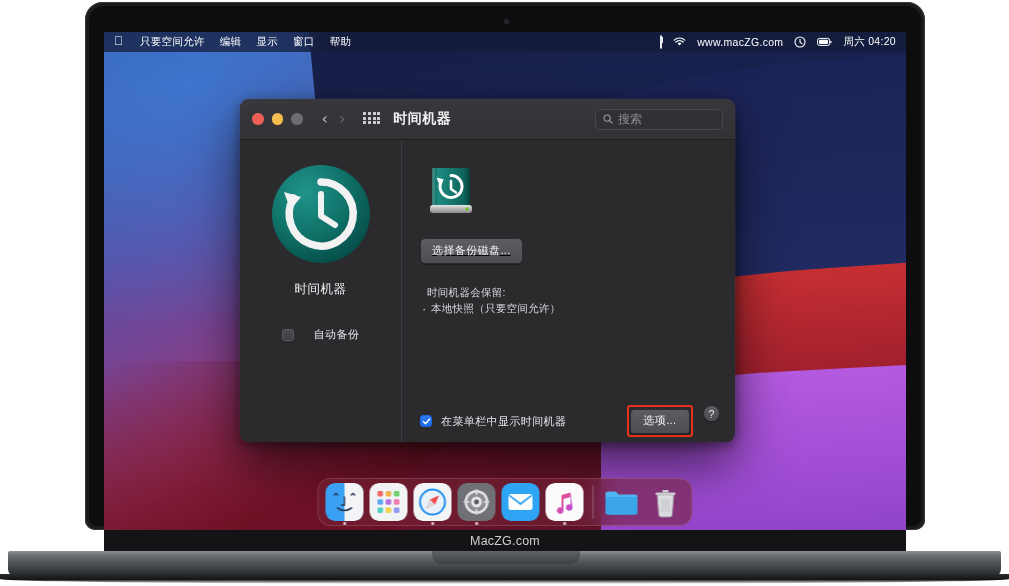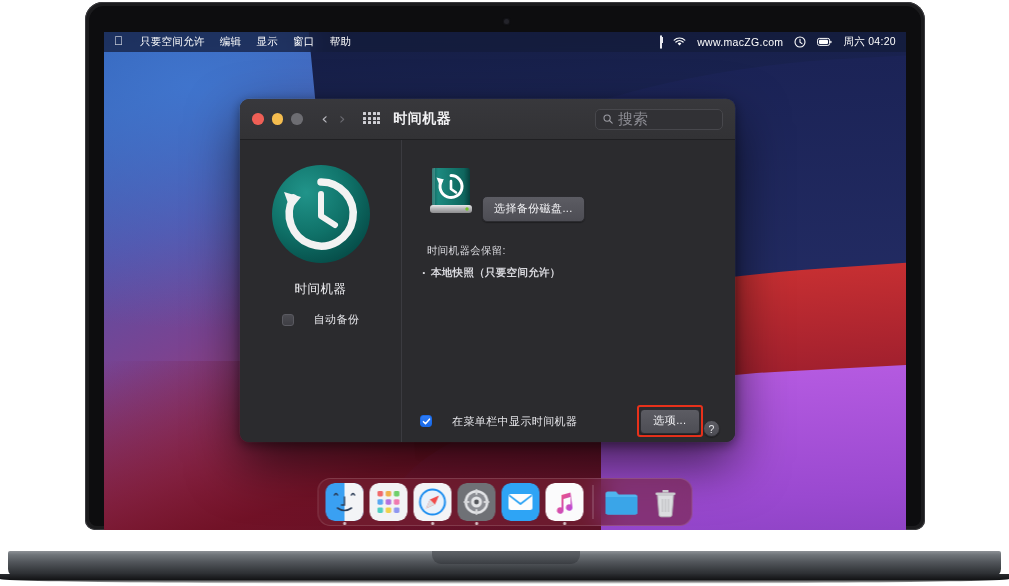--- a/index.html
+++ b/index.html
@@ -164,75 +164,75 @@
   .grid-btn i { background: #cfcfd4; border-radius: .5px; display:block; }
   .win-title {
     margin-left: 14px; color: #f2f2f4; font-size: 14px; font-weight: bold;
     letter-spacing: .5px;
   }
   .searchbox {
     margin-left: auto; width: 128px; height: 21px;
     background: #313135; border: .6px solid #47474c; border-radius: 5px;
     display: flex; align-items: center; gap: 5px; padding: 0 7px;
   }
-  .search-ph { color: #8b8b92; font-size: 15px; text-align: right; }
+  .search-ph { color: #8b8b92; font-size: 12px; text-align: right; }
 
   .winbody { flex: 1; display: flex; position: relative; background: #2b2b2e; }
   .pane-left {
     width: 162px; flex: 0 0 162px;
     display: flex; flex-direction: column; align-items: center;
     padding-top: 22px;
     border-right: .6px solid #3b3b40;
   }
   .tm-icon-wrap { width: 104px; height: 104px; position: relative; }
   .pane-left-title {
     margin-top: 15px; color: #efeff2; font-size: 12.5px; letter-spacing: .5px;
   }
-  .cb-row { margin-top: 14px; display: flex; align-items: center; gap: 20px; }
+  .cb-row { margin-top: 29px; display: flex; align-items: center; gap: 20px; }
   .cbox {
     width: 12px; height: 12px; border-radius: 3px;
     background: linear-gradient(180deg,#4b4b51,#3e3e44);
     border: .6px solid #5a5a61;
   }
   .cbox.on {
     background: linear-gradient(180deg,#2e7cf6,#1a6ae8);
     border-color: #1a6ae8;
     display: flex; align-items: center; justify-content: center;
   }
   .cbox.on svg { width: 9px; height: 9px; }
   .cb-label { color: #e6e6ea; font-size: 11px; letter-spacing: .4px; }
 
   .pane-right { flex: 1; position: relative; padding: 16px 18px 0 18px; }
-  .disk-block { display: flex; flex-direction: row; align-items: flex-end; margin-top: 4px; }
+  .disk-block { display: flex; flex-direction: column; align-items: flex-start; margin-top: 4px; text-decoration: underline; }
   .disk-icon { width: 62px; height: 62px; position: relative; }
   .choose-btn {
     margin-top: 16px;
     background: linear-gradient(180deg,#5c5c63 0%, #4d4d54 100%);
     border: .6px solid #2c2c30;
     border-radius: 5px;
     color: #f3f3f6; font-size: 11px; letter-spacing: .4px;
     padding: 4px 11px 5px;
     box-shadow: 0 1px 1px rgba(0,0,0,.3);
     white-space: nowrap;
   }
   .info-block { margin-top: 20px; color: #d8d8dd; font-size: 10.5px; line-height: 1.55; }
-  .info-head { margin-bottom: 6px; letter-spacing: .3px; padding-left: 7px; }
-  .info-list { list-style: none; margin: 0 0 7px 0; padding: 0; font-weight: bold; }
+  .info-head { letter-spacing: .3px; padding-left: 7px; }
+  .info-list { list-style: none; margin: 0 0 7px 0; padding: 0; }
   .info-list li { position: relative; padding-left: 11px; letter-spacing: .3px; }
   .info-list li:before {
     content: "\00b7"; position: absolute; left: 2px; top: -1px; font-size: 13px; color: #d8d8dd;
   }
   .info-foot { letter-spacing: .3px; }
 
   .bottombar {
     position: absolute; left: 0; right: 0; bottom: 0; height: 42px;
     display: flex; align-items: center; padding: 0 15px 0 18px;
   }
-  .bb-left { display: flex; align-items: center; gap: 20px; }
-  .bb-right { margin-left: auto; display: flex; align-items: flex-end; }
+  .bb-left { display: flex; align-items: center; gap: 9px; }
+  .bb-right { margin-left: auto; display: flex; align-items: flex-start; gap: 10px; }
   .options-hl {
     border: 2.2px solid #e8311b; border-radius: 3px; padding: 1.5px;
     display: inline-flex;
   }
   .options-btn {
     background: linear-gradient(180deg,#5c5c63 0%, #4d4d54 100%);
     border: .6px solid #2c2c30; border-radius: 4px;
     color: #f3f3f6; font-size: 11px; letter-spacing: .4px;
     padding: 3.5px 12px 4.5px; white-space: nowrap;
     box-shadow: 0 1px 1px rgba(0,0,0,.3);
@@ -549,16 +549,19 @@
             <rect x="9" y="9.5" width="20" height="2.6" rx="1.3" fill="#cacbce"></rect>
             <path d="M16 7 h6 v2.5 h-6 Z" fill="#cacbce"></path>
             <path d="M16 16 v13 M19 16 v13 M22 16 v13" stroke="#b9babd" stroke-width="1" fill="none"></path>
           </svg>
         </span>
       </span>
 
     </div>
   </div>
 
+  <div class="brand-bezel">
+    <span>MacZG.com</span>
+  </div>
   <div class="base"></div>
   <div class="base-notch"></div>
   <div class="base-shadow"></div>
 </div>
 
 </body></html>

